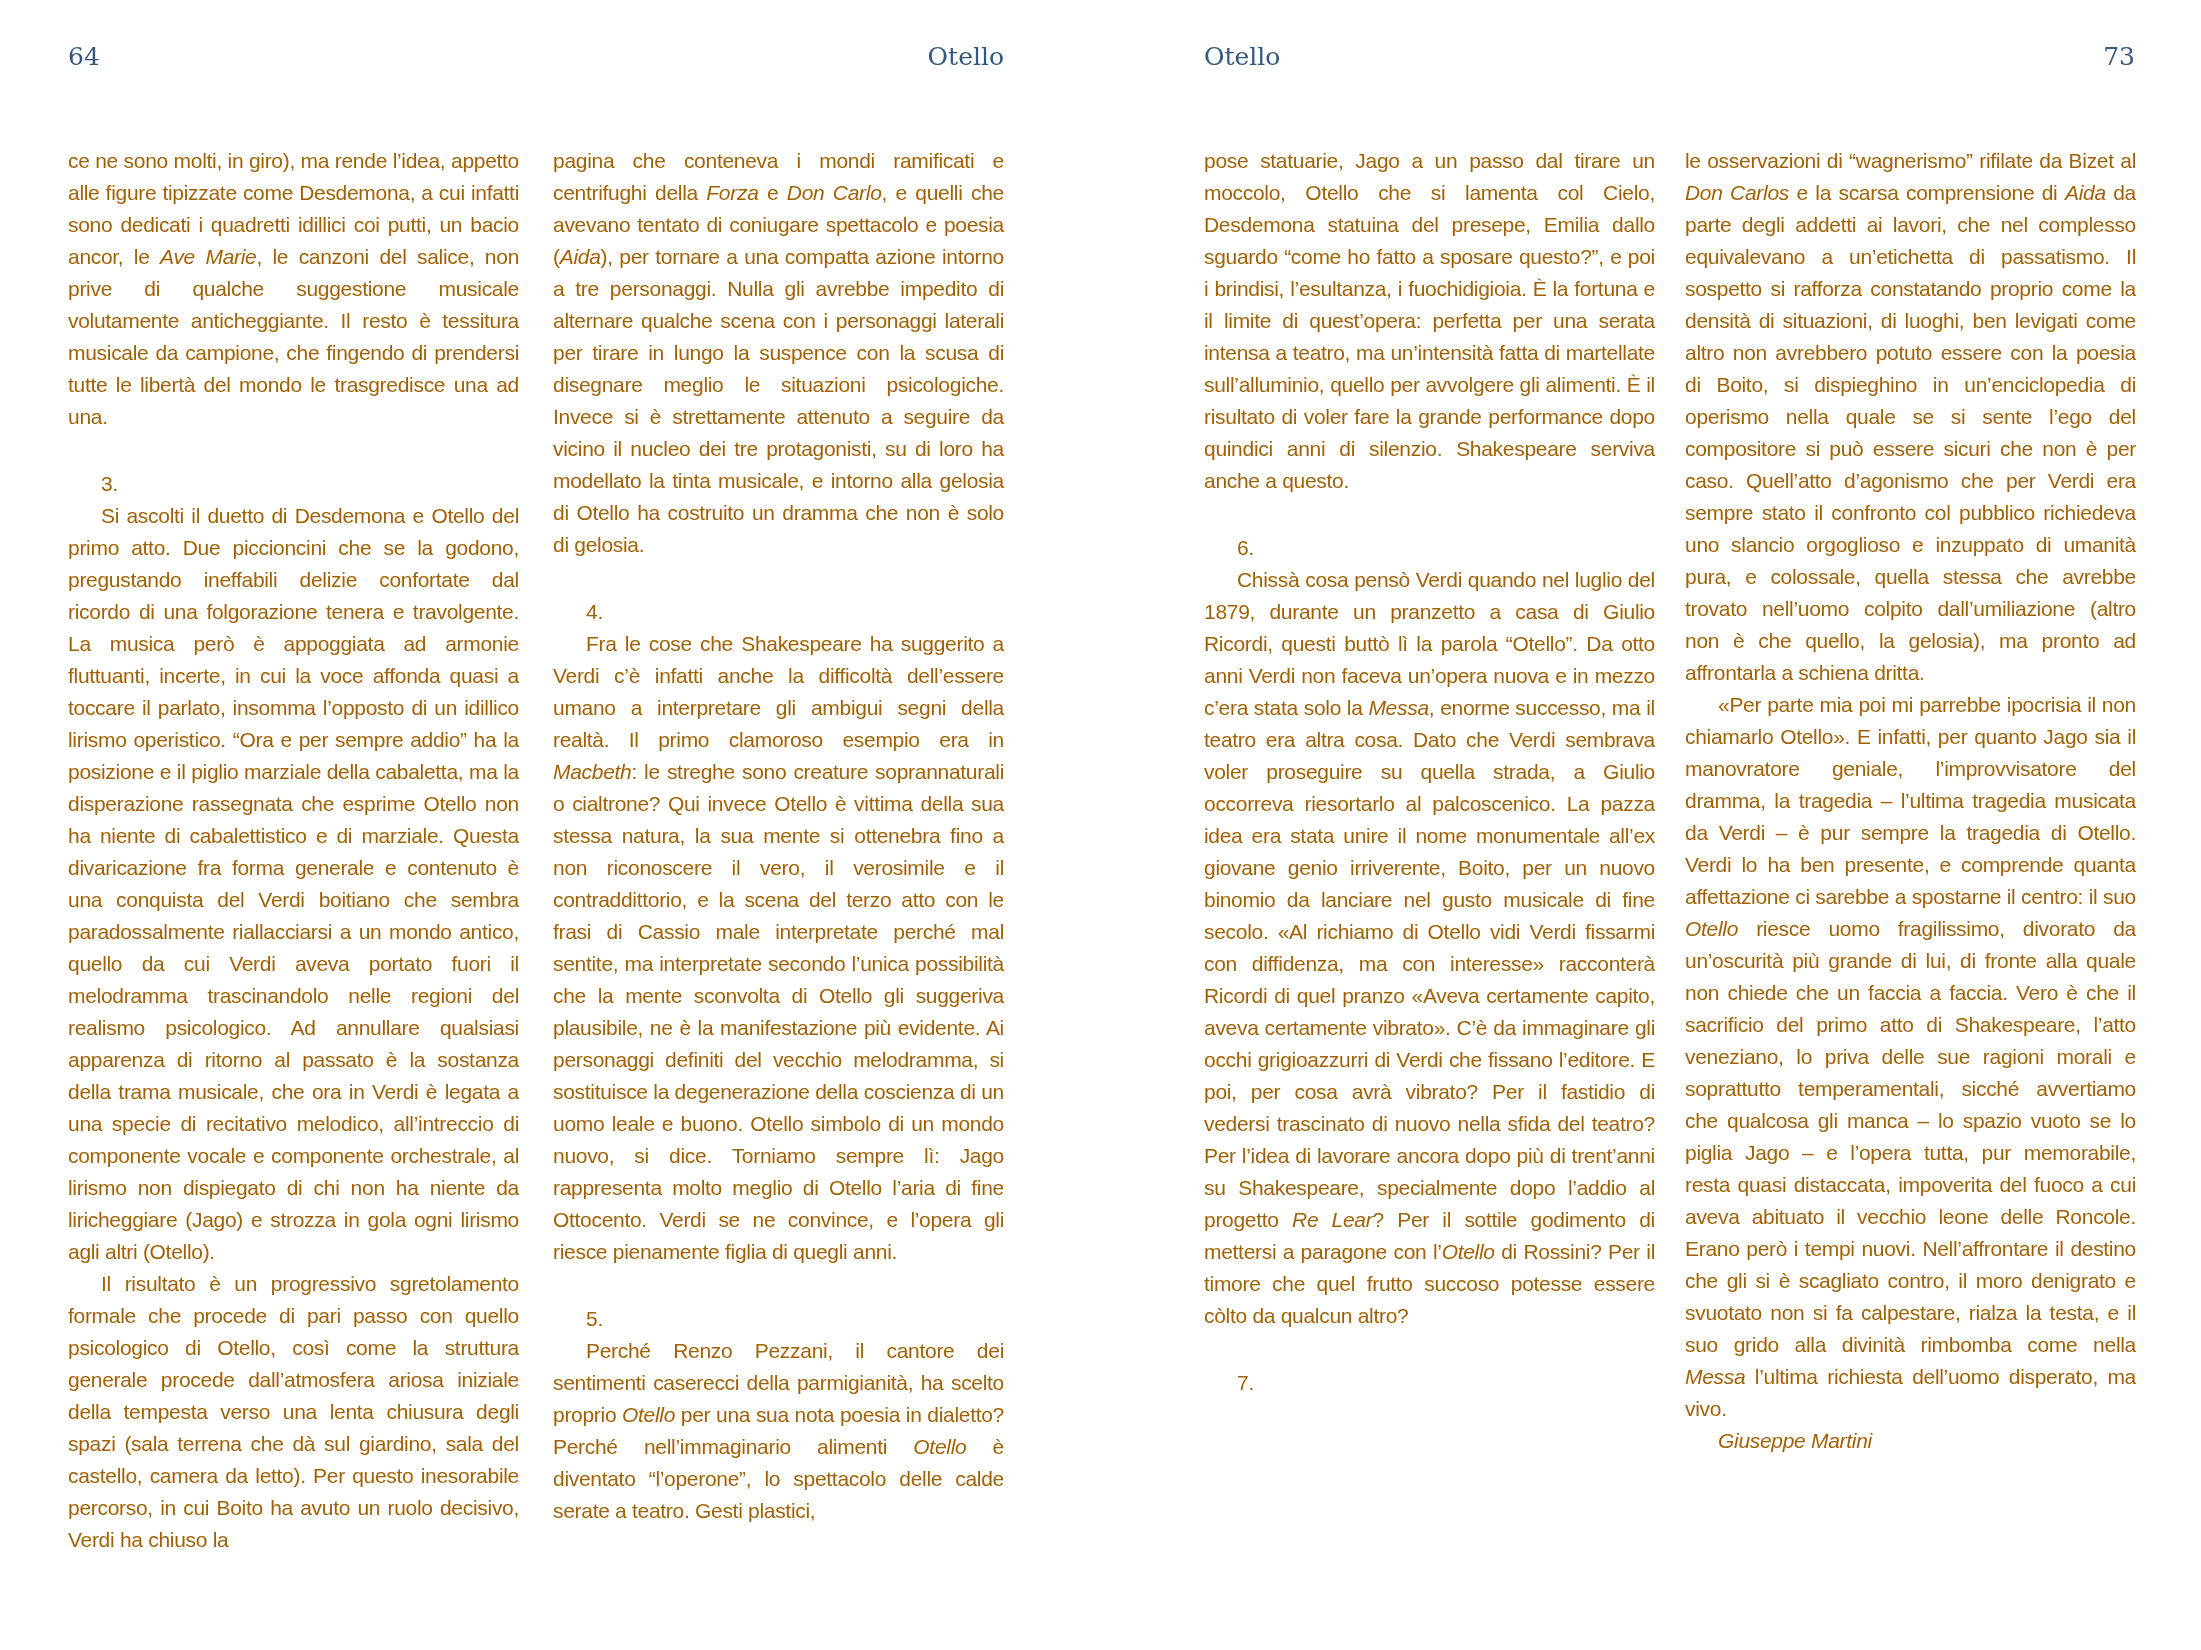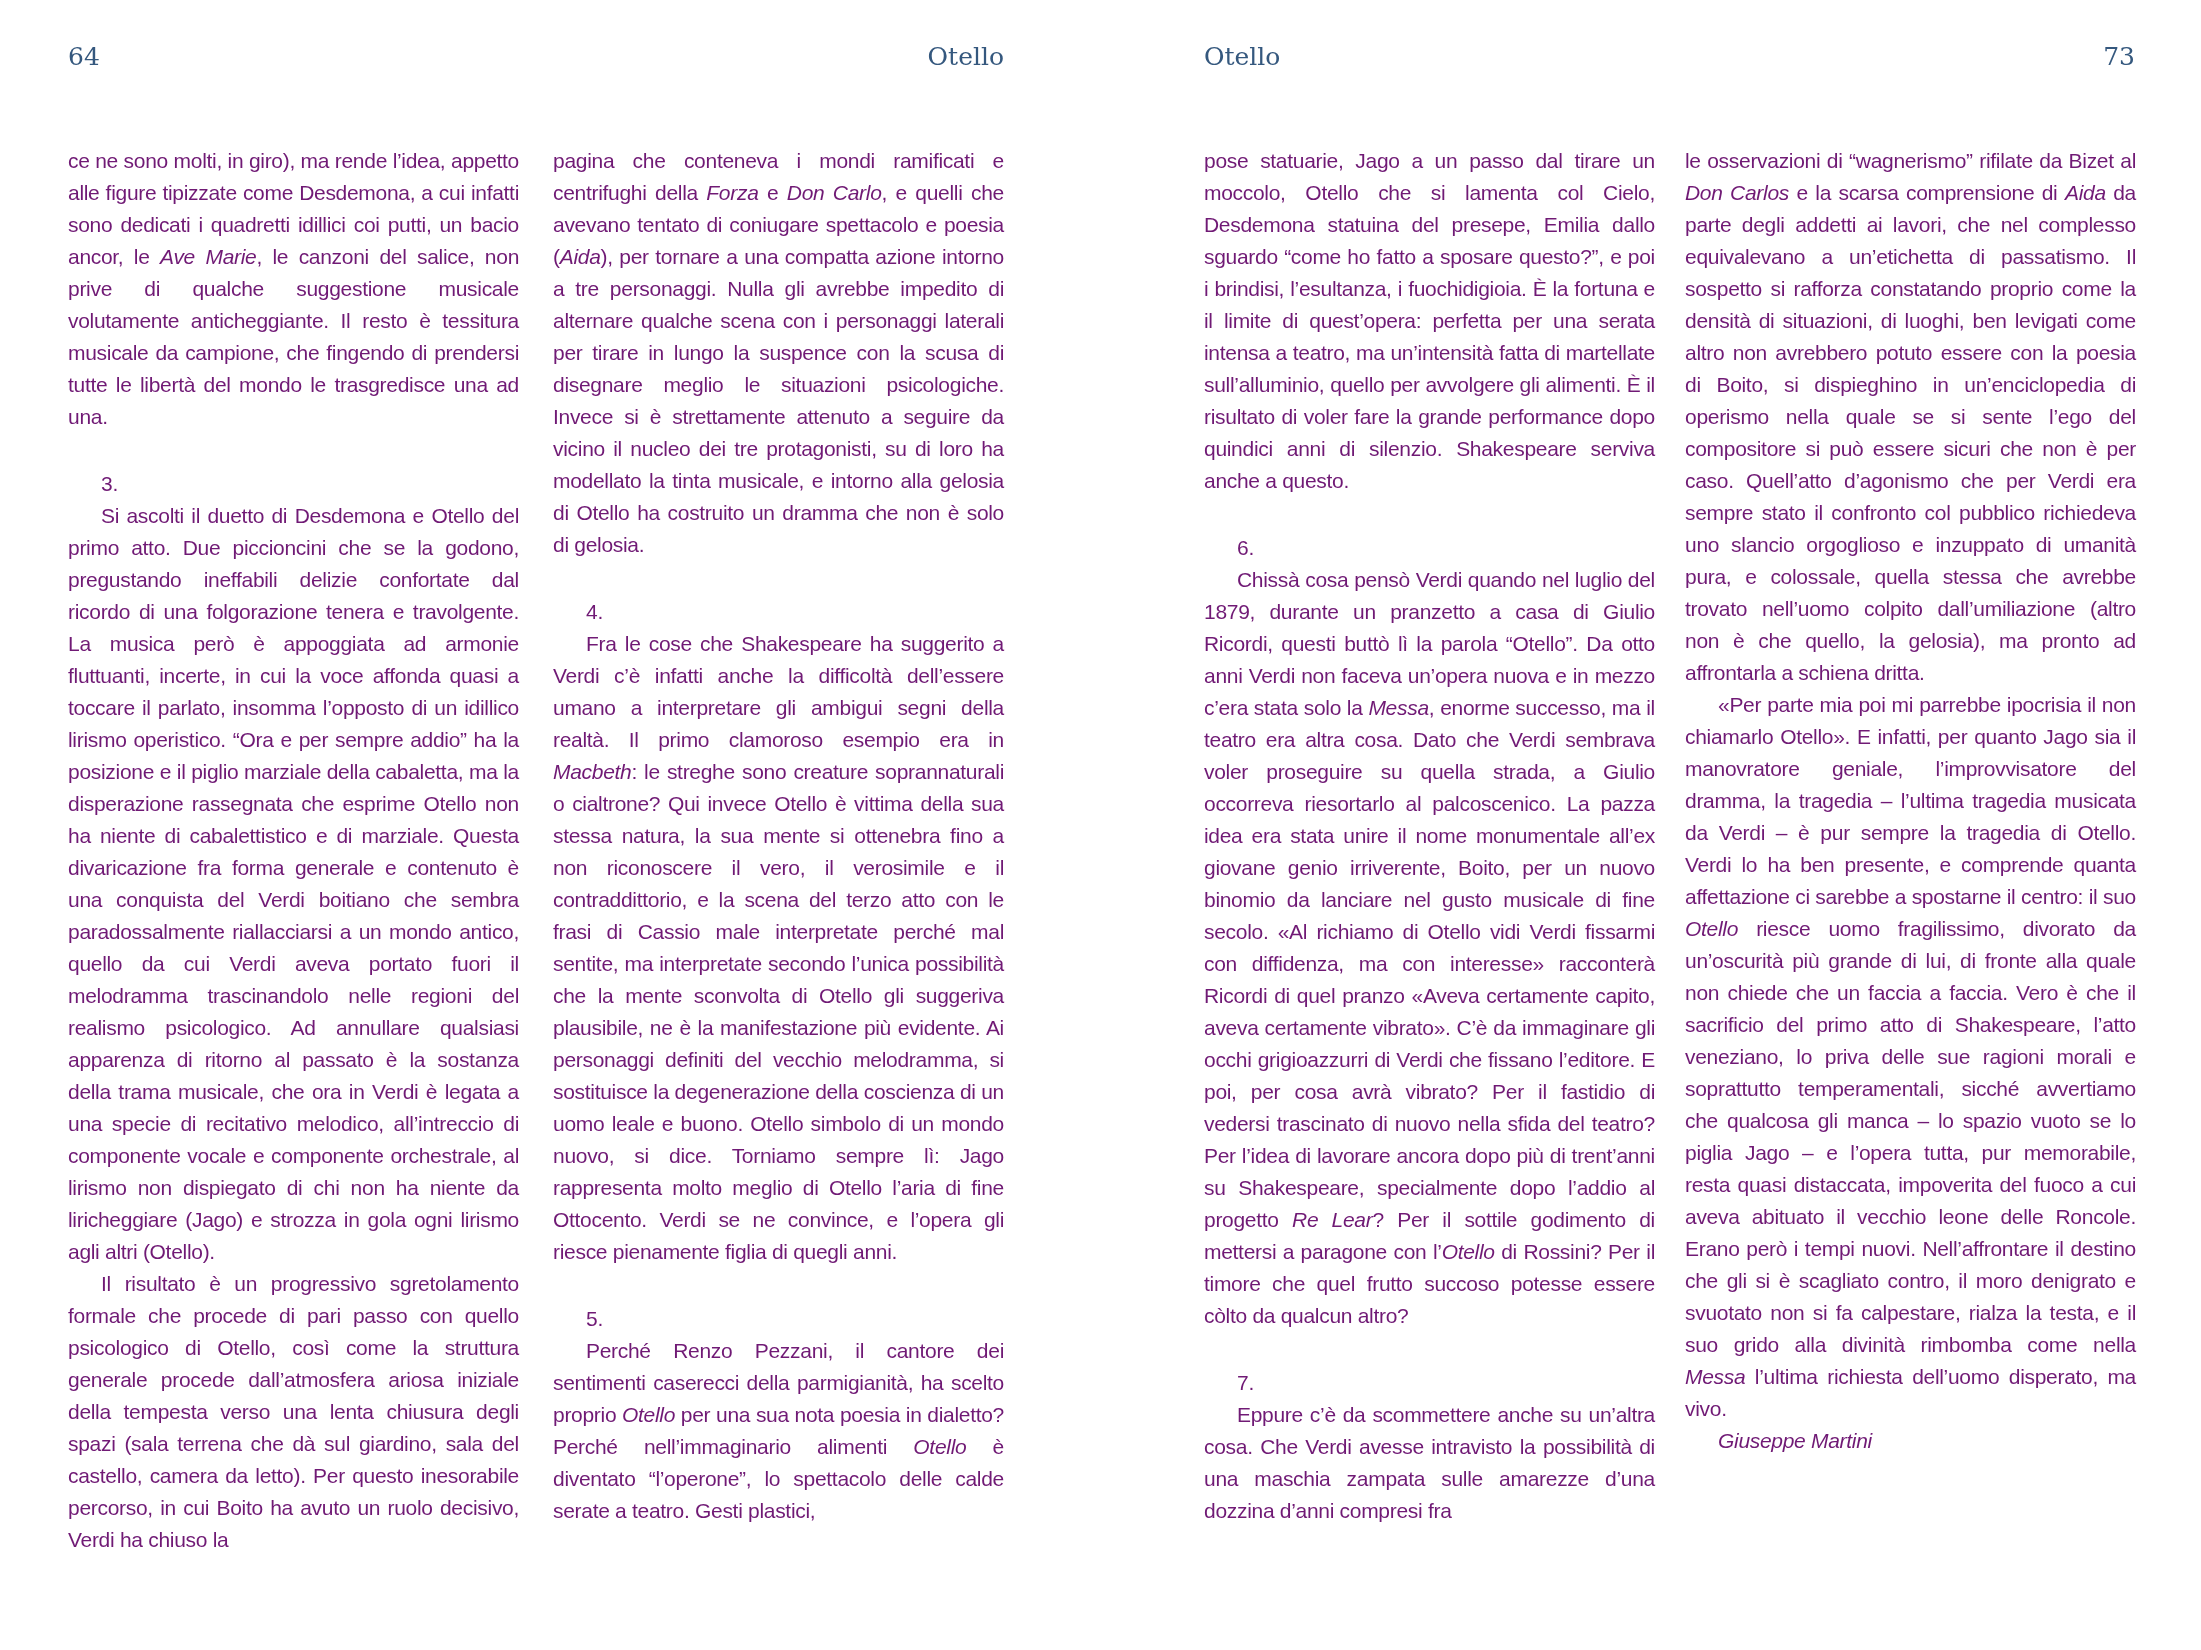--- a/index.html
+++ b/index.html
@@ -27,21 +27,21 @@
   .runhead.rh-right { left: 1204px; }
 
   .col {
     position: absolute;
     top: 145px;
     width: 451px;
     font-family: "Liberation Sans", "DejaVu Sans", sans-serif;
     font-size: 21px;
     line-height: 32px;
     letter-spacing: -0.3px;
-    color: #701a75;
+    color: #a16207;
     text-align: justify;
     hyphens: auto;
     -webkit-hyphens: auto;
     overflow-wrap: break-word;
   }
   .col.c1 { left: 68px;  }
   .col.c2 { left: 553px; }
   .col.c3 { left: 1204px; }
   .col.c4 { left: 1685px; }
 
@@ -76,21 +76,20 @@
     <p class="paragraph"><span>Fra le cose che Shakespeare ha suggerito a Verdi c’è infatti anche la difficoltà dell’essere umano a interpretare gli ambigui segni della realtà. Il primo clamoroso esempio era in </span><em>Macbeth</em><span>: le streghe sono creature soprannaturali o cialtrone? Qui invece Otello è vittima della sua stessa natura, la sua mente si ottenebra fino a non riconoscere il vero, il verosimile e il contraddittorio, e la scena del terzo atto con le frasi di Cassio male interpretate perché mal sentite, ma interpretate secondo l’unica possibilità che la mente sconvolta di Otello gli suggeriva plausibile, ne è la manifestazione più evidente. Ai personaggi definiti del vecchio melodramma, si sostituisce la degenerazione della coscienza di un uomo leale e buono. Otello simbolo di un mondo nuovo, si dice. Torniamo sempre lì: Jago rappresenta molto meglio di Otello l’aria di fine Ottocento. Verdi se ne convince, e l’opera gli riesce pienamente figlia di quegli anni.</span></p>
     <p class="section-number"><span>5.</span></p>
     <p class="paragraph"><span>Perché Renzo Pezzani, il cantore dei sentimenti caserecci della parmigianità, ha scelto proprio </span><em>Otello</em><span> per una sua nota poesia in dialetto? Perché nell’immaginario alimenti </span><em>Otello</em><span> è diventato “l’operone”, lo spettacolo delle calde serate a teatro. Gesti plastici,</span></p>
   </div>
 
 <div class="col c3">
     <p class="continuation"><span>pose statuarie, Jago a un passo dal tirare un moccolo, Otello che si lamenta col Cielo, Desdemona statuina del presepe, Emilia dallo sguardo “come ho fatto a sposare questo?”, e poi i brindisi, l’esultanza, i fuochidigioia. È la fortuna e il limite di quest’opera: perfetta per una serata intensa a teatro, ma un’intensità fatta di martellate sull’alluminio, quello per avvolgere gli alimenti. È il risultato di voler fare la grande performance dopo quindici anni di silenzio. Shakespeare serviva anche a questo.</span></p>
     <p class="section-number"><span>6.</span></p>
     <p class="paragraph"><span>Chissà cosa pensò Verdi quando nel luglio del 1879, durante un pranzetto a casa di Giulio Ricordi, questi buttò lì la parola “Otello”. Da otto anni Verdi non faceva un’opera nuova e in mezzo c’era stata solo la </span><em>Messa</em><span>, enorme successo, ma il teatro era altra cosa. Dato che Verdi sembrava voler proseguire su quella strada, a Giulio occorreva riesortarlo al palcoscenico. La pazza idea era stata unire il nome monumentale all’ex giovane genio irriverente, Boito, per un nuovo binomio da lanciare nel gusto musicale di fine secolo. «Al richiamo di Otello vidi Verdi fissarmi con diffidenza, ma con interesse» racconterà Ricordi di quel pranzo «Aveva certamente capito, aveva certamente vibrato». C’è da immaginare gli occhi grigioazzurri di Verdi che fissano l’editore. E poi, per cosa avrà vibrato? Per il fastidio di vedersi trascinato di nuovo nella sfida del teatro? Per l’idea di lavorare ancora dopo più di trent’anni su Shakespeare, specialmente dopo l’addio al progetto </span><em>Re Lear</em><span>? Per il sottile godimento di mettersi a paragone con l’</span><em>Otello</em><span> di Rossini? Per il timore che quel frutto succoso potesse essere còlto da qualcun altro?</span></p>
     <p class="section-number"><span>7.</span></p>
-    <p class="paragraph"><span>Eppure c’è da scommettere anche su un’altra cosa. Che Verdi avesse intravisto la possibilità di una maschia zampata sulle amarezze d’una dozzina d’anni compresi fra</span></p>
   </div>
 
 <div class="col c4">
     <p class="continuation"><span>le osservazioni di “wagnerismo” rifilate da Bizet al </span><em>Don Carlos</em><span> e la scarsa comprensione di </span><em>Aida</em><span> da parte degli addetti ai lavori, che nel complesso equivalevano a un’etichetta di passatismo. Il sospetto si rafforza constatando proprio come la densità di situazioni, di luoghi, ben levigati come altro non avrebbero potuto essere con la poesia di Boito, si dispieghino in un’enciclopedia di operismo nella quale se si sente l’ego del compositore si può essere sicuri che non è per caso. Quell’atto d’agonismo che per Verdi era sempre stato il confronto col pubblico richiedeva uno slancio orgoglioso e inzuppato di umanità pura, e colossale, quella stessa che avrebbe trovato nell’uomo colpito dall’umiliazione (altro non è che quello, la gelosia), ma pronto ad affrontarla a schiena dritta.</span></p>
     <p class="paragraph"><span>«Per parte mia poi mi parrebbe ipocrisia il non chiamarlo Otello». E infatti, per quanto Jago sia il manovratore geniale, l’improvvisatore del dramma, la tragedia – l’ultima tragedia musicata da Verdi – è pur sempre la tragedia di Otello. Verdi lo ha ben presente, e comprende quanta affettazione ci sarebbe a spostarne il centro: il suo </span><em>Otello</em><span> riesce uomo fragilissimo, divorato da un’oscurità più grande di lui, di fronte alla quale non chiede che un faccia a faccia. Vero è che il sacrificio del primo atto di Shakespeare, l’atto veneziano, lo priva delle sue ragioni morali e soprattutto temperamentali, sicché avvertiamo che qualcosa gli manca – lo spazio vuoto se lo piglia Jago – e l’opera tutta, pur memorabile, resta quasi distaccata, impoverita del fuoco a cui aveva abituato il vecchio leone delle Roncole. Erano però i tempi nuovi. Nell’affrontare il destino che gli si è scagliato contro, il moro denigrato e svuotato non si fa calpestare, rialza la testa, e il suo grido alla divinità rimbomba come nella </span><em>Messa</em><span> l’ultima richiesta dell’uomo disperato, ma vivo.</span></p>
     <p class="signature"><span>Giuseppe Martini</span></p>
   </div>
 
 
 </body></html>

